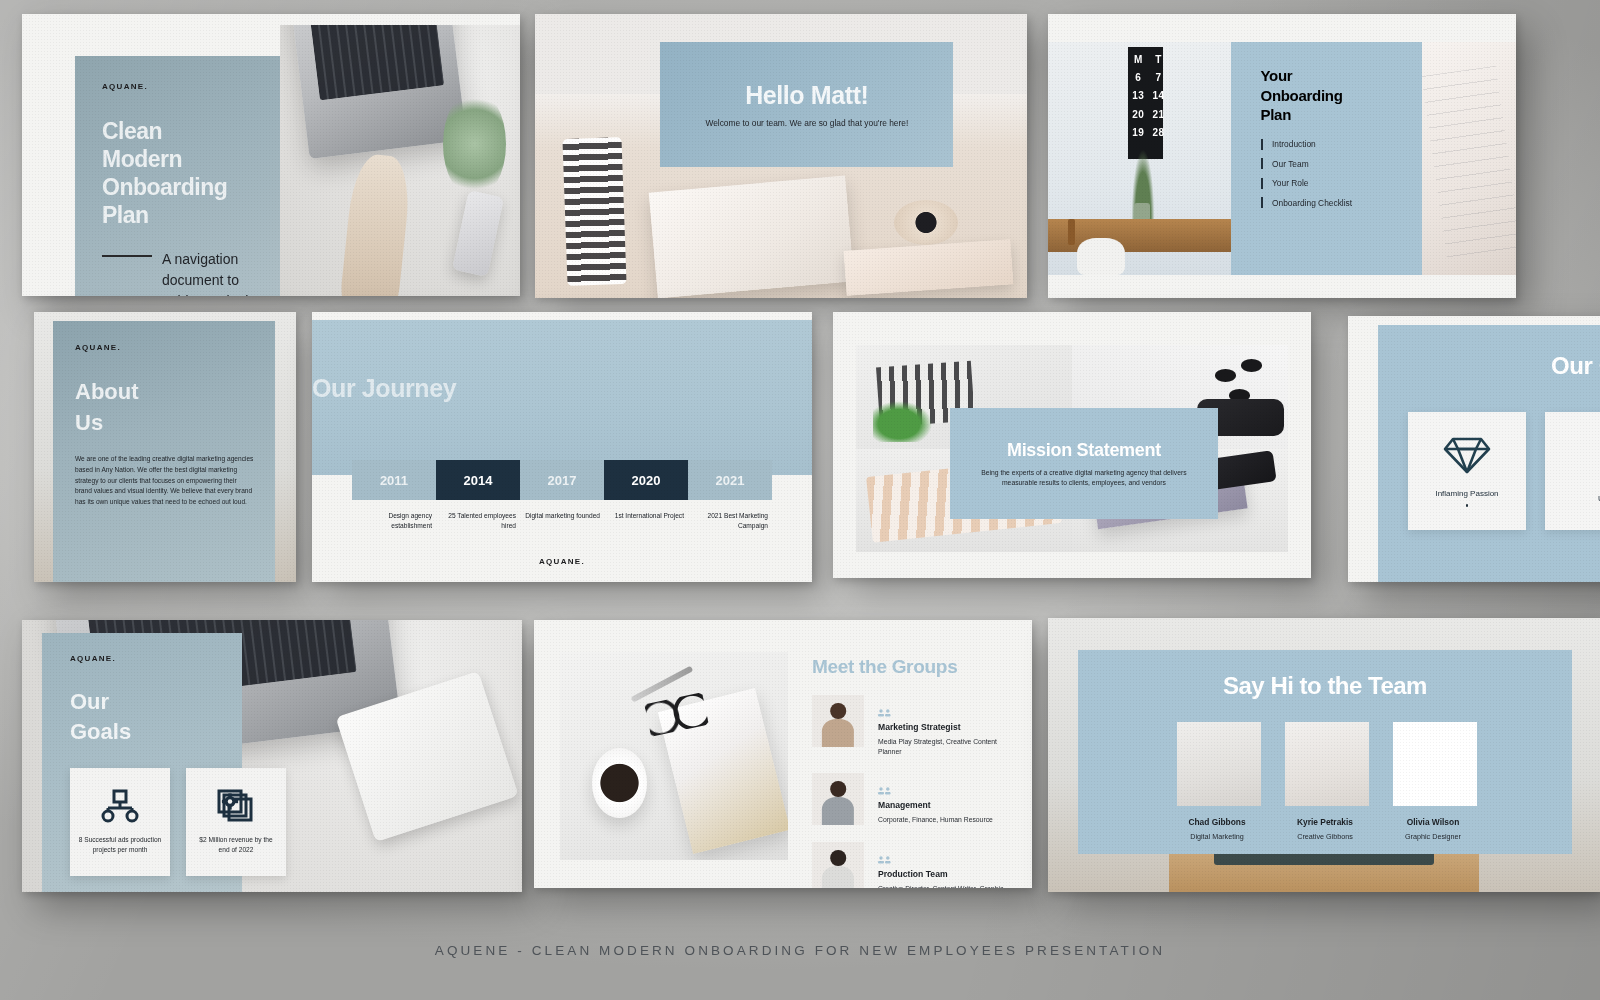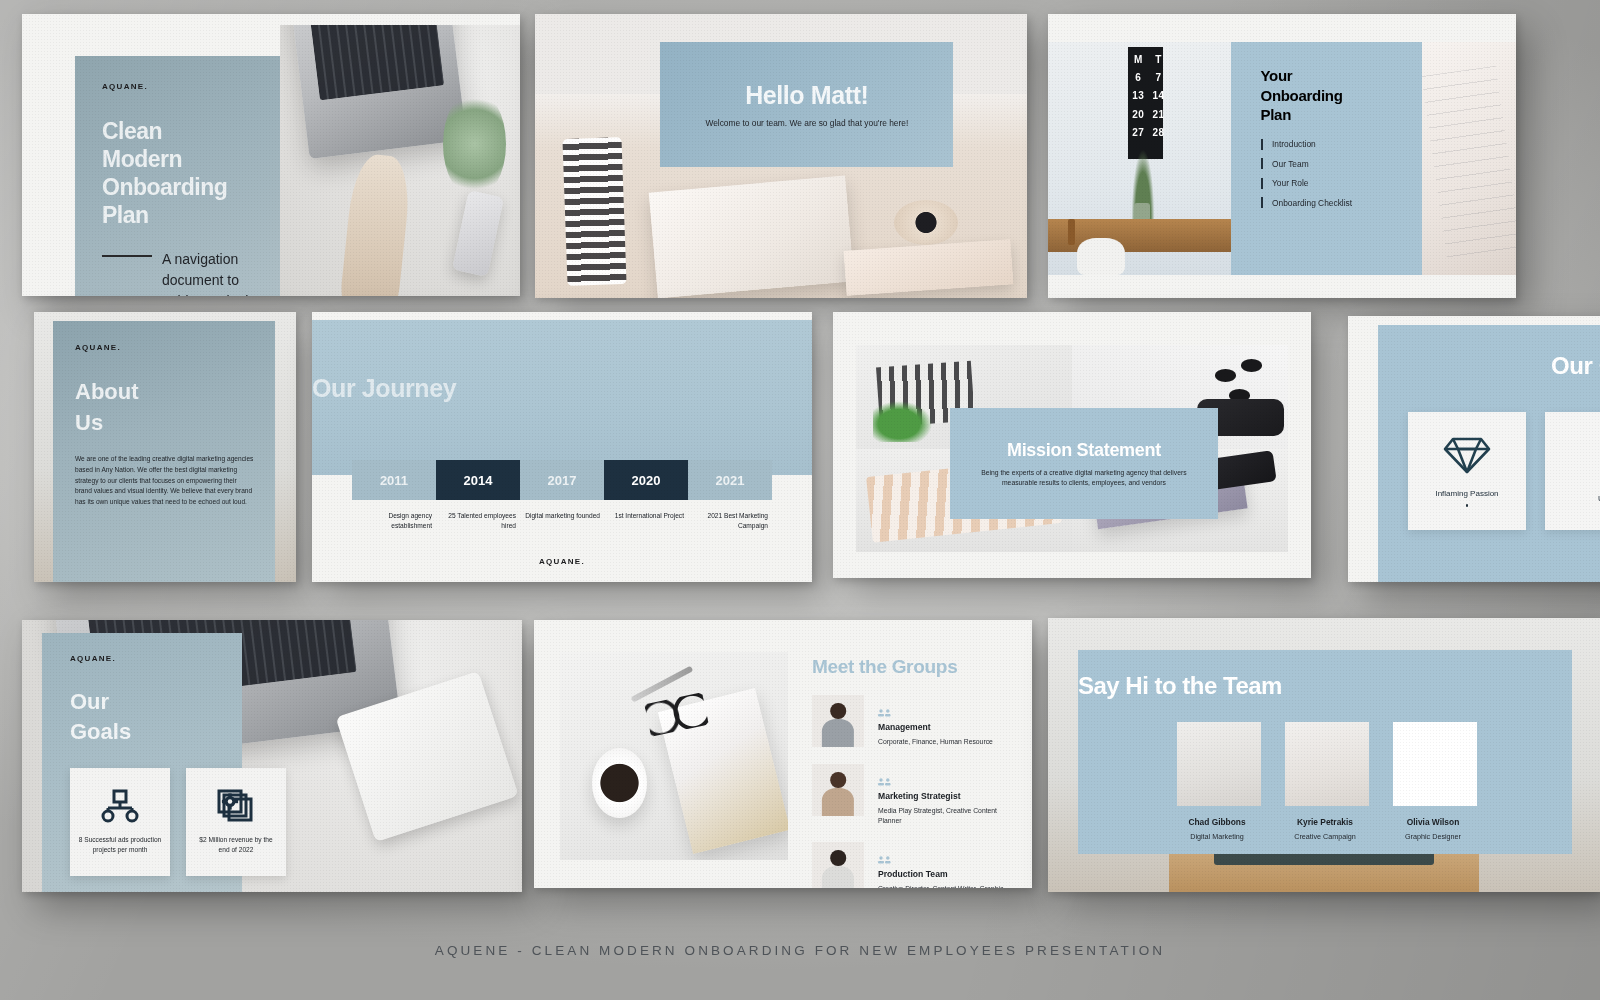--- a/index.html
+++ b/index.html
@@ -263,21 +263,21 @@
   #s9 h2 { color:#a8c4d4; font-size:19px; font-weight:700; letter-spacing:-.3px; }
   #s9 .row { display:flex; gap:14px; margin-top:17px; }
   #s9 .thumb { width:52px; height:52px; flex:none; }
   #s9 .meta { padding-top:14px; }
   #s9 .gname { font-size:8.6px; font-weight:700; color:#1b1f24; }
   #s9 .gdesc { margin-top:5px; font-size:6.8px; line-height:1.4; color:#2a2e34; }
 
   
   #s10 { left:1048px; top:618px; width:552px; height:274px; }
   #s10 .panel { position:absolute; left:30px; top:32px; right:28px; bottom:38px; background:#a8c4d4; }
-  #s10 h2 { margin-top:22px; color:#fff; font-size:24px; font-weight:700; letter-spacing:-.5px; }
+  #s10 h2 { text-align:center; margin-top:22px; color:#fff; font-size:24px; font-weight:700; letter-spacing:-.5px; }
   #s10 .members { display:flex; justify-content:center; gap:28px; margin-top:22px; }
   #s10 .m { width:80px; text-align:center; }
   #s10 .m .pic { width:84px; height:84px; }
   #s10 .m .name { margin-top:11px; font-size:8.4px; font-weight:700; color:#1b1f24; }
   #s10 .m .role { margin-top:5px; font-size:7.2px; color:#252a30; }
   #s10 .bgphoto { position:absolute; inset:0; }
 
   
   .caption { position:absolute; left:0; right:0; bottom:42px; text-align:center;
     font-size:13.5px; letter-spacing:3.1px; color:#4e5358; font-weight:400; }
@@ -329,21 +329,21 @@
 <div class="slide" id="s3">
   <div class="inner">
     <div class="imgleft photo ph-office">
       <div class="wall"></div>
       <div class="cal">
         <div>
           <div>M</div>
           <div>6</div>
           <div>13</div>
           <div>20</div>
-          <div>27</div>
+          <div>19</div>
         </div>
         <div>
           <div>T</div>
           <div>7</div>
           <div>14</div>
           <div>21</div>
           <div>28</div>
         </div>
       </div>
       <div class="plant2"></div>
@@ -519,53 +519,53 @@
     <div class="pen"></div>
     <div class="mag"></div>
     <div class="glasses"></div>
     <div class="cup"></div>
   </div>
   <div class="right">
     <h2>Meet the Groups</h2>
 
     <div class="row">
       <div class="thumb photo ph-person">
+        <div class="head" style="background:#4a3428;"></div>
+          <div class="body" style="background:#c0a68e;"></div>
+      </div>
+      <div class="meta">
+        <svg width="13" height="9" viewBox="0 0 13 9" style="display:block;margin-bottom:4px;">
+          <g fill="#a8c4d4">
+              <circle cx="3" cy="2" r="1.7"></circle>
+              <circle cx="9.8" cy="2" r="1.7"></circle>
+              <rect x="0" y="5" width="6" height="2.6" rx="1.1"></rect>
+              <rect x="7" y="5" width="5.6" height="2.6" rx="1.1"></rect>
+            </g>
+        </svg>
+        <div class="gname">Marketing Strategist</div>
+        <div class="gdesc">Media Play Strategist, Creative Content Planner</div>
+      </div>
+    </div>
+
+    <div class="row">
+      <div class="thumb photo ph-person">
         <div class="head" style="background:#3a2a22;"></div>
           <div class="body" style="background:#9aa0a6;"></div>
       </div>
       <div class="meta">
         <svg width="13" height="9" viewBox="0 0 13 9" style="display:block;margin-bottom:4px;">
           <g fill="#a8c4d4">
               <circle cx="3" cy="2" r="1.7"></circle>
               <circle cx="9.8" cy="2" r="1.7"></circle>
               <rect x="0" y="5" width="6" height="2.6" rx="1.1"></rect>
               <rect x="7" y="5" width="5.6" height="2.6" rx="1.1"></rect>
             </g>
         </svg>
         <div class="gname">Management</div>
         <div class="gdesc">Corporate, Finance, Human Resource</div>
-      </div>
-    </div>
-
-    <div class="row">
-      <div class="thumb photo ph-person">
-        <div class="head" style="background:#4a3428;"></div>
-          <div class="body" style="background:#c0a68e;"></div>
-      </div>
-      <div class="meta">
-        <svg width="13" height="9" viewBox="0 0 13 9" style="display:block;margin-bottom:4px;">
-          <g fill="#a8c4d4">
-              <circle cx="3" cy="2" r="1.7"></circle>
-              <circle cx="9.8" cy="2" r="1.7"></circle>
-              <rect x="0" y="5" width="6" height="2.6" rx="1.1"></rect>
-              <rect x="7" y="5" width="5.6" height="2.6" rx="1.1"></rect>
-            </g>
-        </svg>
-        <div class="gname">Marketing Strategist</div>
-        <div class="gdesc">Media Play Strategist, Creative Content Planner</div>
       </div>
     </div>
 
     <div class="row">
       <div class="thumb photo ph-person">
         <div class="head" style="background:#2d2420;"></div>
           <div class="body" style="background:#dcdcda;"></div>
       </div>
       <div class="meta">
         <svg width="13" height="9" viewBox="0 0 13 9" style="display:block;margin-bottom:4px;">
@@ -596,21 +596,21 @@
         </div>
         <div class="name">Chad Gibbons</div>
         <div class="role">Digital Marketing</div>
       </div>
       <div class="m">
         <div class="pic photo ph-portrait" style="background:linear-gradient(170deg,#f2f0ee 0%,#e6e2de 60%,#dad5d0 100%);">
           <div class="head" style="background:#d8b87e;"></div>
             <div class="body" style="background:#f3efe9;"></div>
         </div>
         <div class="name">Kyrie Petrakis</div>
-        <div class="role">Creative Campaign</div>
+        <div class="role">Creative Gibbons</div>
       </div>
       <div class="m">
         <div class="pic photo ph-portrait" style="background:#ffffff;">
           <div class="head" style="background:#5a3a24;"></div>
             <div class="body" style="background:#201d1c;"></div>
         </div>
         <div class="name">Olivia Wilson</div>
         <div class="role">Graphic Designer</div>
       </div>
     </div>

